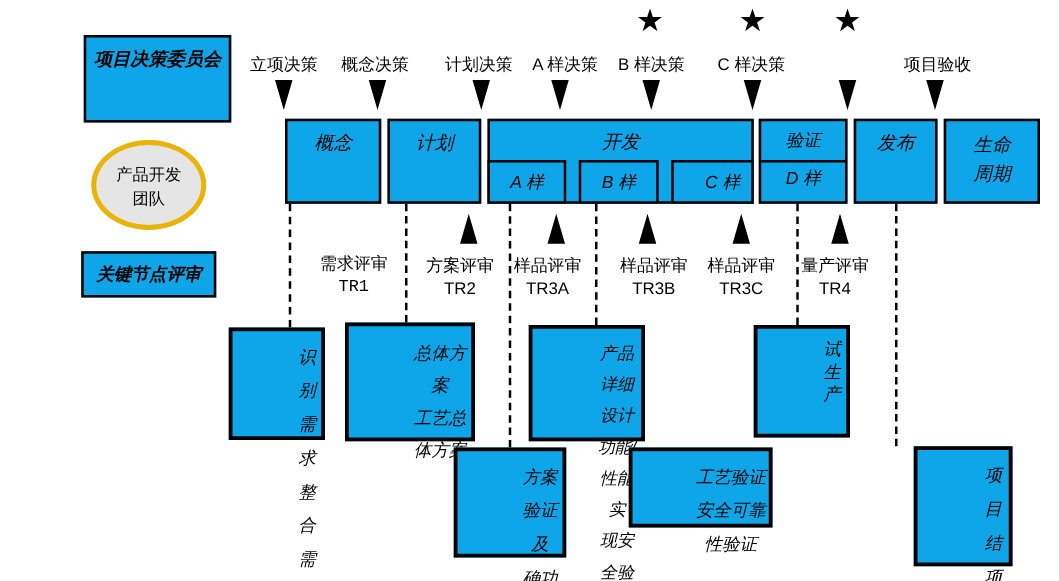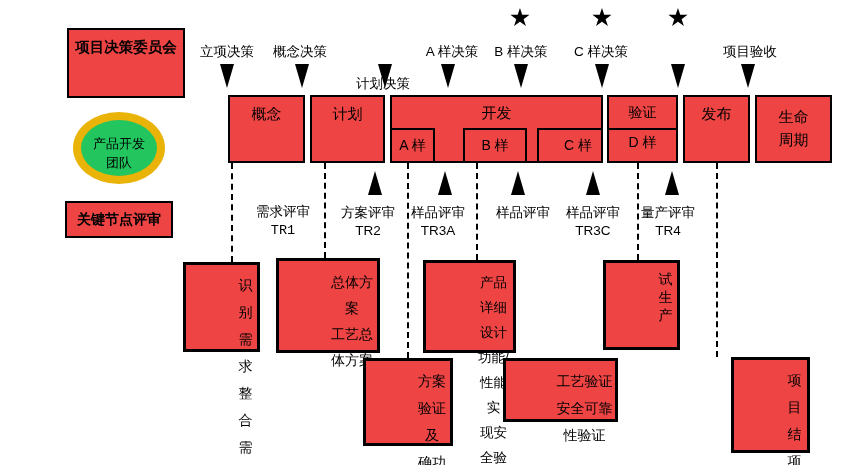--- a/index.html
+++ b/index.html
@@ -1,39 +1,39 @@
 <!DOCTYPE html>
 <html><head>
 <meta charset="utf-8">
 <style>
   html,body{margin:0;padding:0;background:#fff;}
   #stage{
     position:relative;width:847px;height:465px;background:#ffffff;
     font-family:"Liberation Sans","DejaVu Sans",sans-serif;color:#000;
     overflow:hidden;
   }
-  .box{position:absolute;border:2px solid #000;background:#ef4444;box-sizing:border-box;}
+  .box{position:absolute;border:2px solid #000;background:#0ea5e9;box-sizing:border-box;font-style:italic;}
   .thick{border-width:3px;}
   .bold{font-weight:bold;}
   .ctr{text-align:center;}
   .lbl{position:absolute;white-space:nowrap;}
   .phase-lbl{font-size:15px;}
   .dec-lbl{font-size:13.5px;width:96px;text-align:center;}
   .tr-lbl{font-size:13.5px;width:90px;text-align:center;line-height:18px;}
   .act-txt{font-size:14px;text-align:center;padding-left:48px;}
   .arrow-down{position:absolute;width:0;height:0;
     border-left:7px solid transparent;border-right:7px solid transparent;
     border-top:24px solid #000;}
   .arrow-up{position:absolute;width:0;height:0;
     border-left:7px solid transparent;border-right:7px solid transparent;
     border-bottom:24px solid #000;}
   .dash{position:absolute;width:0;border-left:2px dashed #000;}
   .hline{position:absolute;height:2px;background:#000;}
   .star{position:absolute;font-size:25px;line-height:26px;width:40px;text-align:center;}
-  .ellipse{position:absolute;border:8px solid #eab308;border-radius:50%;background:#22c55e;box-sizing:border-box;font-family:Liberation Serif, serif;}
+  .ellipse{position:absolute;border:4px solid #eab308;border-radius:50%;background:#e5e5e5;box-sizing:border-box;font-family:Liberation Serif, serif;}
 </style>
 </head>
 <body>
 
 <div id="stage">
 
   <div class="box" style="left:67px;top:28px;width:118px;height:70px;">
     <div class="bold ctr" style="margin-top:8px;font-size:14.5px;">项目决策委员会</div>
   </div>
 
@@ -47,21 +47,21 @@
   <div class="box" style="left:65px;top:201px;width:108px;height:37px;">
     <div class="bold ctr" style="line-height:32px;font-size:14px;">关键节点评审</div>
   </div>
 
   <div class="star" style="left:500px;top:4px;">★</div>
   <div class="star" style="left:582px;top:4px;">★</div>
   <div class="star" style="left:658px;top:4px;">★</div>
 
   <div class="lbl dec-lbl" style="left:179px;top:43px;">立项决策</div>
   <div class="lbl dec-lbl" style="left:252px;top:43px;">概念决策</div>
-  <div class="lbl dec-lbl" style="left:335px;top:43px;margin-top:32px;">计划决策</div>
+  <div class="lbl dec-lbl" style="left:335px;top:43px;">计划决策</div>
   <div class="lbl dec-lbl" style="left:404px;top:43px;">A 样决策</div>
   <div class="lbl dec-lbl" style="left:473px;top:43px;">B 样决策</div>
   <div class="lbl dec-lbl" style="left:553px;top:43px;">C 样决策</div>
   <div class="lbl dec-lbl" style="left:702px;top:43px;text-align:center;">项目验收</div>
 
   <div class="arrow-down" style="left:220px;top:64px;"></div>
   <div class="arrow-down" style="left:295px;top:64px;"></div>
   <div class="arrow-down" style="left:378px;top:64px;"></div>
   <div class="arrow-down" style="left:441px;top:64px;"></div>
   <div class="arrow-down" style="left:514px;top:64px;"></div>
@@ -73,21 +73,21 @@
     <div class="ctr phase-lbl" style="margin-top:8px;">概念</div>
   </div>
 
   <div class="box" style="left:310px;top:95px;width:75px;height:68px;">
     <div class="ctr phase-lbl" style="margin-top:8px;">计划</div>
   </div>
 
   <div class="box" style="left:390px;top:95px;width:213px;height:68px;">
     <div class="ctr phase-lbl" style="margin-top:7px;">开发</div>
   </div>
-  <div class="box" style="left:390px;top:128px;width:45px;height:35px;">
+  <div class="box" style="left:390px;top:128px;width:63px;height:35px;">
     <div class="ctr" style="line-height:30px;font-size:14px;">A 样</div>
   </div>
   <div class="box" style="left:463px;top:128px;width:64px;height:35px;">
     <div class="ctr" style="line-height:30px;font-size:14px;">B 样</div>
   </div>
   <div class="box" style="left:537px;top:128px;width:66px;height:35px;padding-left:16px;">
     <div class="ctr" style="line-height:30px;font-size:14px;">C 样</div>
   </div>
 
   <div class="box" style="left:607px;top:95px;width:71px;height:68px;">
@@ -127,20 +127,21 @@
   <div class="lbl tr-lbl" style="left:323px;top:204px;">
     <div>方案评审</div>
     <div>TR2</div>
   </div>
   <div class="lbl tr-lbl" style="left:393px;top:204px;">
     <div>样品评审</div>
     <div>TR3A</div>
   </div>
   <div class="lbl tr-lbl" style="left:478px;top:204px;">
     <div>样品评审</div>
+    <div>TR3B</div>
   </div>
   <div class="lbl tr-lbl" style="left:548px;top:204px;">
     <div>样品评审</div>
     <div>TR3C</div>
   </div>
   <div class="lbl tr-lbl" style="left:623px;top:204px;">
     <div>量产评审</div>
     <div>TR4</div>
   </div>
 

